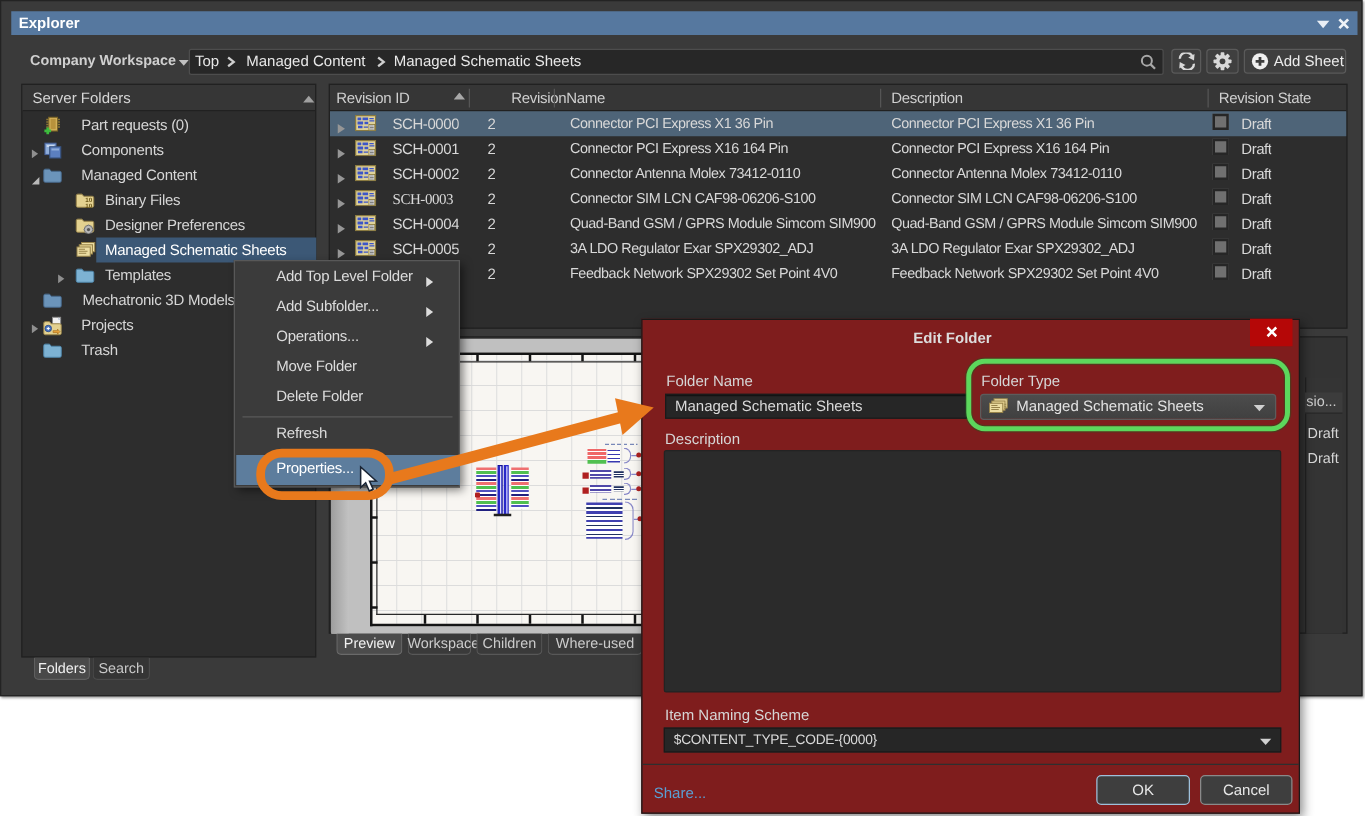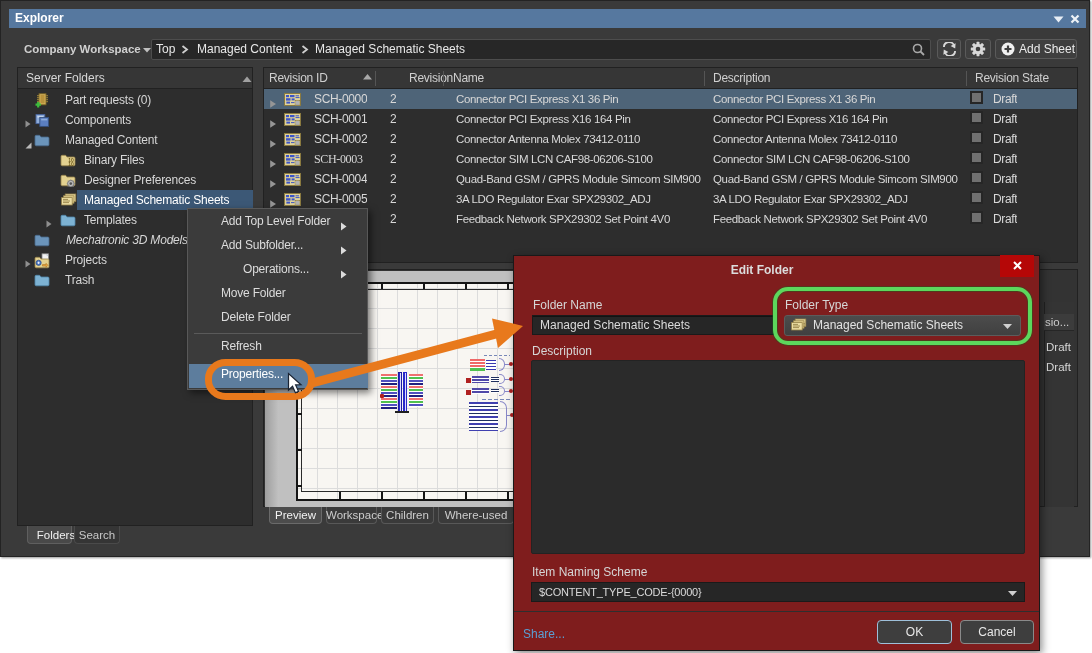--- a/index.html
+++ b/index.html
@@ -131,41 +131,41 @@
 <div class="abs" style="left:27px; top:126px;"><svg width="8" height="10" viewBox="0 0 8 10">
             <polygon points="1.5,1.5 6.5,5 1.5,8.5" fill="#8f8f8f"></polygon>
           </svg></div>
 <div class="abs" style="left:42px; top:124px;"><svg width="16" height="14" viewBox="0 0 16 14">
             <path d="M1 3.5 Q1 2.3 2.2 2.3 L5.6 2.3 L7 4 L13.8 4 Q15 4 15 5.2 L15 11.6 Q15 12.8 13.8 12.8 L2.2 12.8 Q1 12.8 1 11.6 Z" fill="#7db2d3" stroke="#4f86ab" stroke-width="0.8"></path>
           </svg></div>
 <div class="txt" style="left:66px; top:121px; line-height:20px; letter-spacing:-0.2px; color:#d6d6d6;">Templates</div>
 <div class="abs" style="left:16px; top:144px;"><svg width="16" height="14" viewBox="0 0 16 14">
             <path d="M1 3.5 Q1 2.3 2.2 2.3 L5.6 2.3 L7 4 L13.8 4 Q15 4 15 5.2 L15 11.6 Q15 12.8 13.8 12.8 L2.2 12.8 Q1 12.8 1 11.6 Z" fill="#6b94ba" stroke="#47688a" stroke-width="0.8"></path>
           </svg></div>
-<div class="txt" style="left:48px; top:141px; line-height:20px; letter-spacing:-0.2px; color:#d6d6d6;font-style:italic;">Mechatronic 3D Models</div>
+<div class="txt" style="left:48px; top:141px; line-height:20px; letter-spacing:-0.2px; color:#d6d6d6;">Mechatronic 3D Models</div>
 <div class="abs" style="left:6px; top:166px;"><svg width="8" height="10" viewBox="0 0 8 10">
             <polygon points="1.5,1.5 6.5,5 1.5,8.5" fill="#8f8f8f"></polygon>
           </svg></div>
 <div class="abs" style="left:16px; top:164px;"><svg width="17" height="16" viewBox="0 0 17 16">
             <rect x="8" y="0.8" width="6.5" height="8" fill="#f2f2f2" stroke="#888" stroke-width="0.8"></rect>
             <path d="M12.6 0.8 l1.9 1.9 l-1.9 0 z" fill="#b8c4d4"></path>
             <path d="M1 5.5 Q1 4.3 2.2 4.3 L5.6 4.3 L7 6 L13.8 6 Q15 6 15 7.2 L15 13.6 Q15 14.8 13.8 14.8 L2.2 14.8 Q1 14.8 1 13.6 Z" fill="#e3d190" stroke="#97834a" stroke-width="0.8"></path>
             <circle cx="4.6" cy="9.8" r="2.6" fill="#4a76c0" stroke="#2a4a8a" stroke-width="0.7"></circle>
             <path d="M3.4 9.8 h2.4 M4.6 8.6 v2.4" stroke="#fff" stroke-width="0.8"></path>
             <path d="M8.5 11.5 l3.5 0 l0 -1.2 l2 2 l-2 2 l0 -1.2 l-3.5 0 z" fill="#e8a23c" stroke="#a06a18" stroke-width="0.5"></path>
           </svg></div>
 <div class="txt" style="left:47px; top:161px; line-height:20px; letter-spacing:-0.2px; color:#d6d6d6;">Projects</div>
 <div class="abs" style="left:16px; top:184px;"><svg width="16" height="14" viewBox="0 0 16 14">
             <path d="M1 3.5 Q1 2.3 2.2 2.3 L5.6 2.3 L7 4 L13.8 4 Q15 4 15 5.2 L15 11.6 Q15 12.8 13.8 12.8 L2.2 12.8 Q1 12.8 1 11.6 Z" fill="#7db2d3" stroke="#4f86ab" stroke-width="0.8"></path>
           </svg></div>
 <div class="txt" style="left:47px; top:181px; line-height:20px; letter-spacing:-0.2px; color:#d6d6d6;">Trash</div>
 </div>
 </div>
 <div class="abs" style="left:26px; top:525px; width:45px; height:18px; background:#494949; border:1px solid #5f5f5f; border-top:none; border-radius:0 0 4px 4px;"></div>
-<div class="txt" style="left:26px; top:526px; width:58px; text-align:center; line-height:16px; color:#efefef; font-size:11.5px;">Folders</div>
+<div class="txt" style="left:26px; top:526px; width:45px; text-align:center; line-height:16px; color:#efefef; font-size:11.5px;">Folders</div>
 <div class="abs" style="left:73px; top:525px; width:46px; height:18px; background:#353535; border:1px solid #4a4a4a; border-top:none; border-radius:0 0 4px 4px;"></div>
 <div class="txt" style="left:73px; top:526px; width:46px; text-align:center; line-height:16px; color:#c8c8c8; font-size:11.5px;">Search</div>
 <div class="panel" style="left:262px; top:66px; width:815px; height:196px;">
 <div class="phead"></div>
 <div class="gtxt" style="left:5px; top:0; line-height:21px; color:#cfcfcf;">Revision ID</div>
 <div class="gtxt" style="left:121px; top:0; line-height:21px; color:#cfcfcf;margin-left:24px;">Revision</div>
 <div class="gtxt" style="left:189px; top:0; line-height:21px; color:#cfcfcf;">Name</div>
 <div class="gtxt" style="left:449px; top:0; line-height:21px; color:#cfcfcf;">Description</div>
 <div class="gtxt" style="left:711px; top:0; line-height:21px; color:#cfcfcf;">Revision State</div>
 <div class="abs" style="left:111px; top:3px; width:1px; height:15px; background:#555;"></div>
@@ -375,21 +375,21 @@
 <div class="abs" style="left:187px; top:208px; width:181px; height:182px; background:#3b3b3b; border:1px solid #585858; box-shadow:3px 3px 7px rgba(0,0,0,.5); z-index:20;">
 <div class="abs" style="left:1px; top:155px; width:179px; height:24px; background:#5d7d9d;"></div>
 <div class="txt" style="left:33px; top:2px; line-height:20px; letter-spacing:-0.2px; color:#dcdcdc;">Add Top Level Folder</div>
 <div class="abs" style="left:152px; top:8px;"><svg width="7" height="9" viewBox="0 0 7 9">
         <polygon points="1,0.5 6.5,4.5 1,8.5" fill="#dcdcdc"></polygon>
       </svg></div>
 <div class="txt" style="left:33px; top:26px; line-height:20px; letter-spacing:-0.2px; color:#dcdcdc;">Add Subfolder...</div>
 <div class="abs" style="left:152px; top:32px;"><svg width="7" height="9" viewBox="0 0 7 9">
         <polygon points="1,0.5 6.5,4.5 1,8.5" fill="#dcdcdc"></polygon>
       </svg></div>
-<div class="txt" style="left:33px; top:50px; line-height:20px; letter-spacing:-0.2px; color:#dcdcdc;margin-left:22px;">Operations...</div>
+<div class="txt" style="left:33px; top:50px; line-height:20px; letter-spacing:-0.2px; color:#dcdcdc;">Operations...</div>
 <div class="abs" style="left:152px; top:56px;"><svg width="7" height="9" viewBox="0 0 7 9">
         <polygon points="1,0.5 6.5,4.5 1,8.5" fill="#dcdcdc"></polygon>
       </svg></div>
 <div class="txt" style="left:33px; top:74px; line-height:20px; letter-spacing:-0.2px; color:#dcdcdc;">Move Folder</div>
 <div class="txt" style="left:33px; top:98px; line-height:20px; letter-spacing:-0.2px; color:#dcdcdc;">Delete Folder</div>
 <div class="txt" style="left:33px; top:127px; line-height:20px; letter-spacing:-0.2px; color:#dcdcdc;">Refresh</div>
 <div class="txt" style="left:33px; top:155px; line-height:20px; letter-spacing:-0.2px; color:#ffffff;">Properties...</div>
 <div class="abs" style="left:6px; top:124px; width:168px; height:1px; background:#5a5a5a;"></div>
 </div>
 <div class="abs" style="left:513px; top:255px; width:527px; height:396px; background:#7f1d1d; border:1px solid #191919; box-shadow:2px 3px 8px rgba(0,0,0,.45); z-index:30;">

